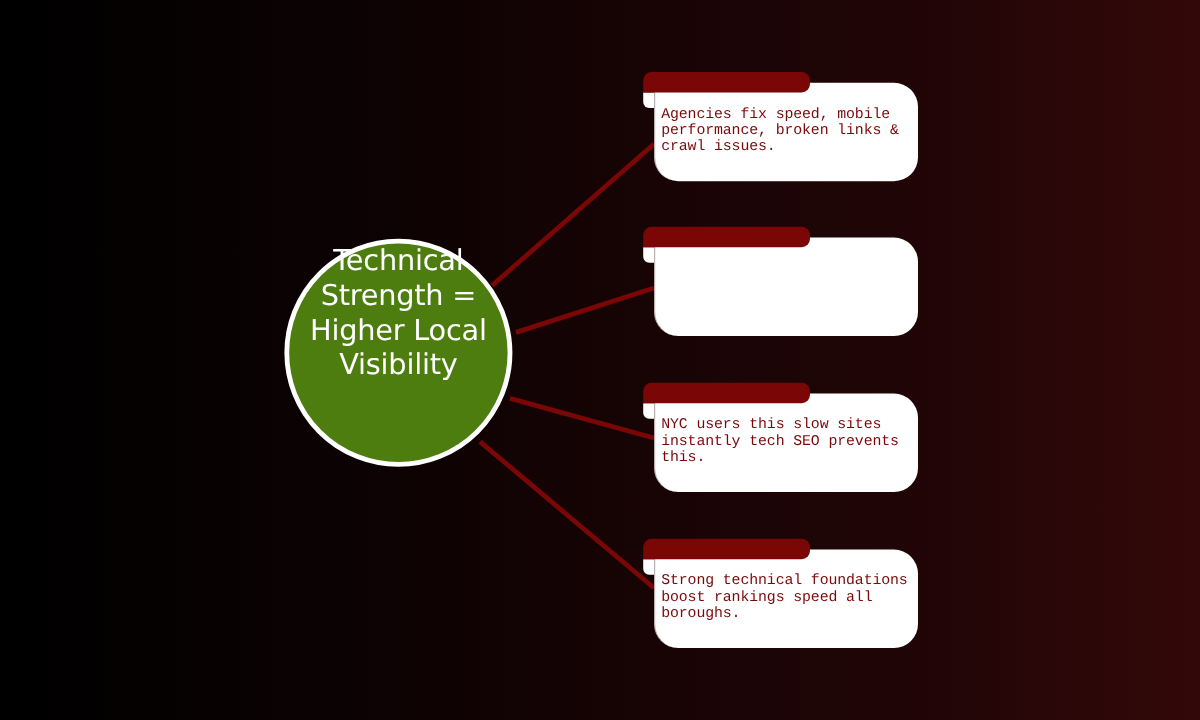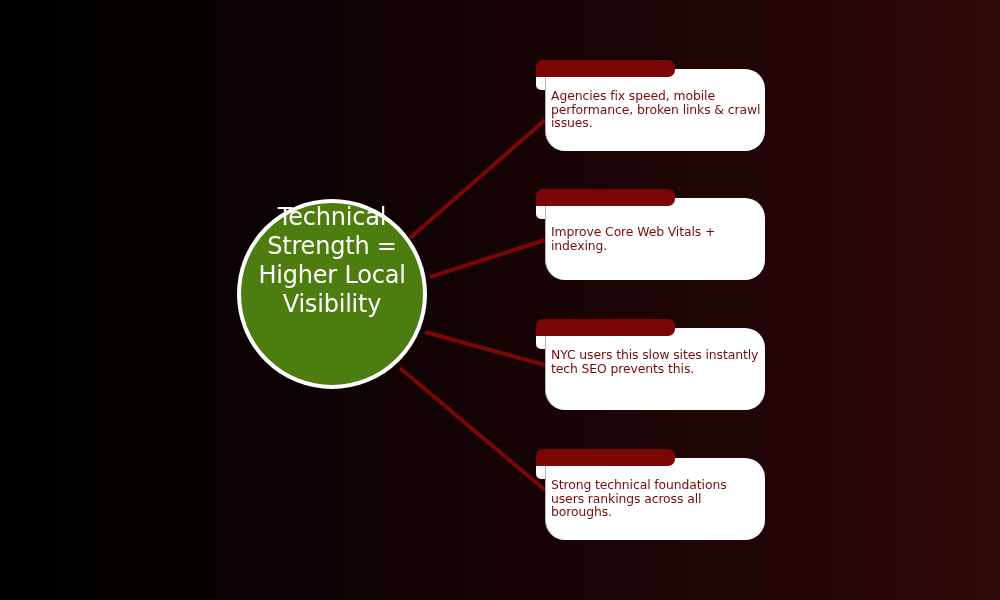--- a/index.html
+++ b/index.html
@@ -12,21 +12,21 @@
   .hub {
     position: absolute; left: 237px; top: 199px; width: 190px; height: 190px;
     border-radius: 50%; background: #4d7c0f; border: 4px solid #ffffff;
     box-sizing: border-box; display: flex; justify-content: center;
     text-align: center;
   }
   .hub-text {
     color: #ffffff; font-size: 24px; line-height: 29px; width: 172px;
     letter-spacing: -0.2px;
   }
-  .card { position: absolute; left: 536px; width: 230px; height: 92px; }
+  .card { position: absolute; left: 536px; width: 230px; height: 92px; font-family: Liberation Mono, monospace; }
   .card .tab {
     position: absolute; left: 0; top: 0; width: 139px; height: 17px;
     background: #7a0606; border-radius: 7px 7px 7px 0;
   }
   .card .notch {
     position: absolute; left: 0; top: 17px; width: 14px; height: 13px;
     background: #ffffff; border-radius: 0 0 0 5px;
   }
   .card .body {
     position: absolute; left: 9px; top: 9px; width: 220px; height: 82px;
@@ -60,28 +60,27 @@
   <div class="tab"></div>
   <div class="notch"></div>
   <div class="body"></div>
   <div class="text">Agencies fix speed, mobile performance, broken links &amp; crawl issues.</div>
 </div>
 
 <div class="card" style="top:189px;">
   <div class="tab"></div>
   <div class="notch"></div>
   <div class="body"></div>
-  <div class="text" style="top:36px;">Improve Core Web Vitals + indexing.</div>
 </div>
 
 <div class="card" style="top:319px;">
   <div class="tab"></div>
   <div class="notch"></div>
   <div class="body"></div>
   <div class="text">NYC users this slow sites instantly tech SEO prevents this.</div>
 </div>
 
 <div class="card" style="top:449px;">
   <div class="tab"></div>
   <div class="notch"></div>
   <div class="body"></div>
-  <div class="text">Strong technical foundations users rankings across all boroughs.</div>
+  <div class="text">Strong technical foundations boost rankings speed all boroughs.</div>
 </div>
 
 </body></html>

